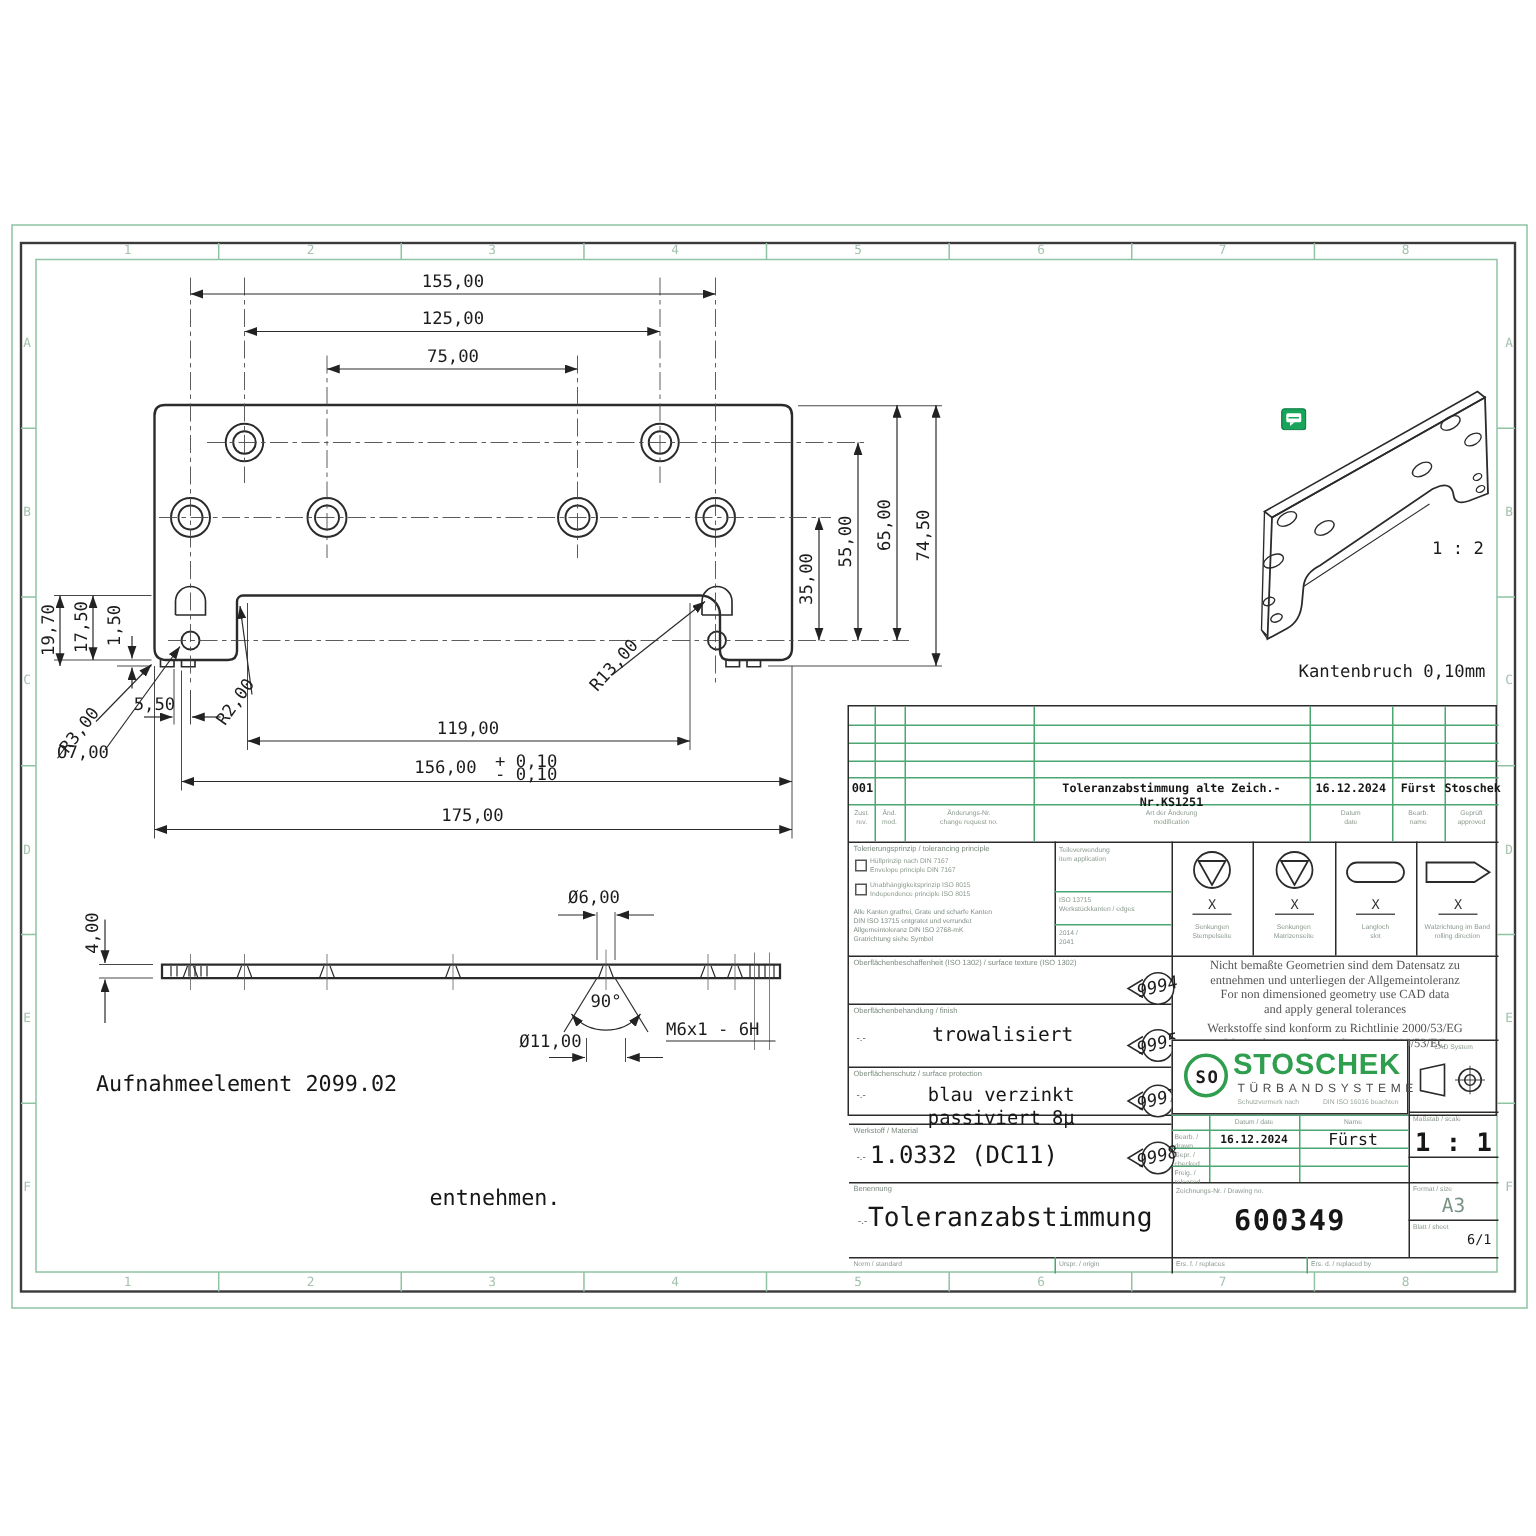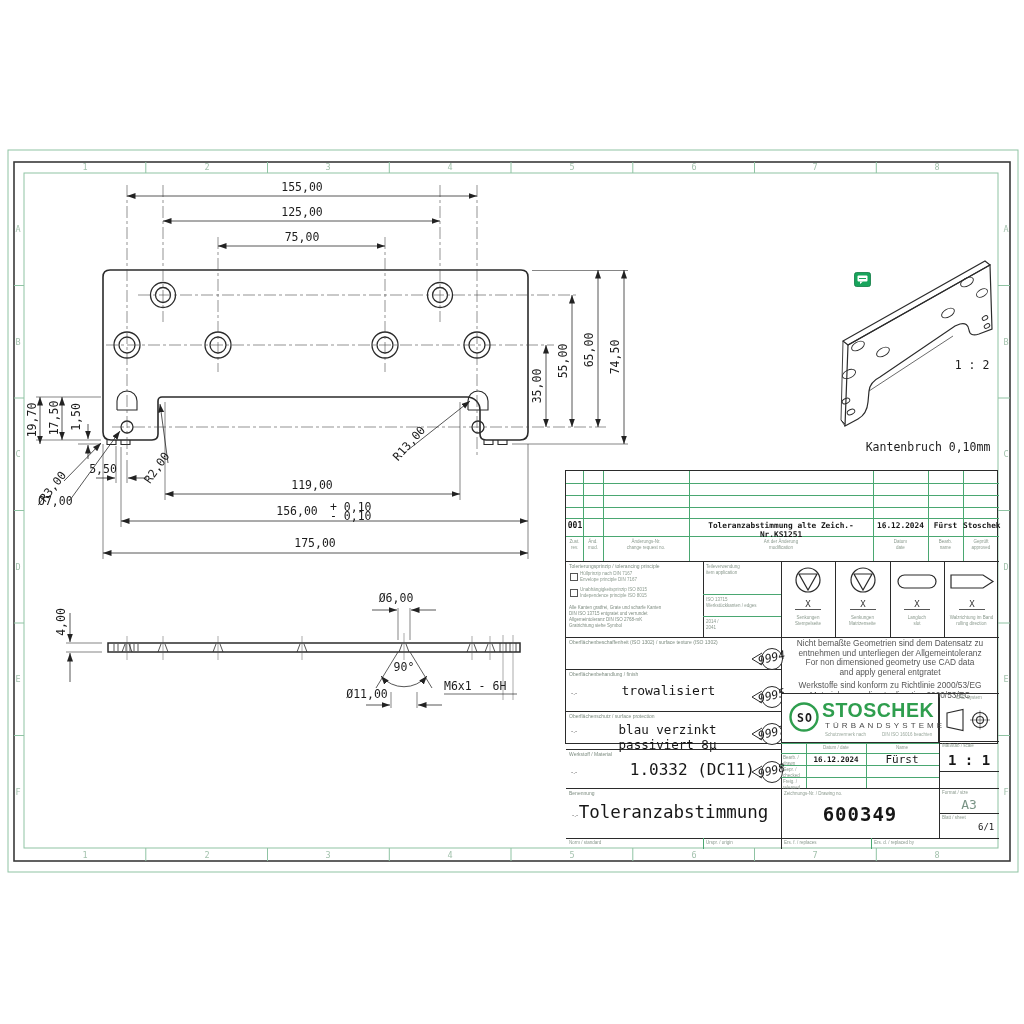--- a/index.html
+++ b/index.html
@@ -201,22 +201,24 @@
 <span class="zl" style="left:1000px;top:787px;width:12px">F</span>
 
 <svg width="17" height="15" style="position:absolute;left:854px;top:272px">
   <rect x="0.5" y="0.5" width="16" height="14" rx="2" fill="#17a45b" stroke="#0e7a42" stroke-width="0.8"></rect>
   <rect x="3.5" y="3.5" width="10" height="6" rx="1" fill="#fff"></rect>
   <path d="M6,9.5 L6,12 L9,9.5 Z" fill="#fff"></path>
   <line x1="5" y1="6.5" x2="12" y2="6.5" stroke="#17a45b" stroke-width="1"></line>
 </svg>
 
 <div class="cadtxt" style="left:64px;top:712px;font-size:14.5px;line-height:23px;">
+  <div>Aufnahmeelement 2099.02</div>
 </div>
 <div class="cadtxt cen" style="left:90px;top:788px;width:480px;font-size:14.5px;line-height:23px;">
+  <div>entnehmen.</div>
 </div>
 
 <div id="titleblock">
 
   <div class="bl" style="left:0;top:90px;width:433px;height:1.2px"></div>
   <div class="bl" style="left:0;top:166px;width:433px;height:1.2px"></div>
   <div class="bl" style="left:0;top:198px;width:215px;height:1px"></div>
   <div class="bl" style="left:0;top:240px;width:215px;height:1px"></div>
   <div class="bl" style="left:0;top:278px;width:215px;height:1px"></div>
   <div class="bl" style="left:215px;top:222px;width:218px;height:1px"></div>
@@ -375,21 +377,21 @@
     <div class="micro" style="left:3px;top:200px;width:200px">Oberflächenbehandlung / finish</div>
     <div class="micro" style="left:5px;top:218px;font-size:6.5px;color:#555">-.-</div>
     <div class="cadtxt" style="left:20px;top:212px;width:165px;text-align:center;font-size:13px">trowalisiert</div>
 
     <div class="micro" style="left:3px;top:242px;width:200px">Oberflächenschutz / surface protection</div>
     <div class="micro" style="left:5px;top:256px;font-size:6.5px;color:#555">-.-</div>
     <div class="cadtxt" style="left:14px;top:251px;width:175px;text-align:center;font-size:12.5px">blau verzinkt passiviert 8µ</div>
 
     <div class="micro" style="left:3px;top:280px;width:200px">Werkstoff / Material</div>
     <div class="micro" style="left:5px;top:297px;font-size:6.5px;color:#555">-.-</div>
-    <div class="cadtxt" style="left:14px;top:289px;width:175px;text-align:right;font-size:16px">1.0332 (DC11)</div>
+    <div class="cadtxt" style="left:14px;top:289px;width:175px;text-align:left;font-size:16px">1.0332 (DC11)</div>
   </div>
 
   <svg width="36" height="26" style="position:absolute;left:184px;top:175px" fill="none" stroke="#2b2b2b" stroke-width="1">
     <circle cx="22" cy="13" r="10.5" fill="#fff"></circle>
       <path d="M12,7 L2,13 L12,19"></path>
     <text x="22" y="15.5" text-anchor="middle" font-size="6.5" font-style="italic" stroke="none" fill="#555" transform="rotate(-14 22 13)">9994</text>
   </svg>
   <svg width="36" height="26" style="position:absolute;left:184px;top:213px" fill="none" stroke="#2b2b2b" stroke-width="1">
     <circle cx="22" cy="13" r="10.5" fill="#fff"></circle>
       <path d="M12,7 L2,13 L12,19"></path>
@@ -403,25 +405,25 @@
   <svg width="36" height="26" style="position:absolute;left:184px;top:288px" fill="none" stroke="#2b2b2b" stroke-width="1">
     <circle cx="22" cy="13" r="10.5" fill="#fff"></circle>
       <path d="M12,7 L2,13 L12,19"></path>
     <text x="22" y="15.5" text-anchor="middle" font-size="6.5" font-style="italic" stroke="none" fill="#555" transform="rotate(-14 22 13)">9998</text>
   </svg>
 
   <div class="micro" style="left:3px;top:319px">Benennung</div>
   <div class="micro" style="left:6px;top:340px;font-size:6.5px;color:#555">-.-</div>
   <div class="cadtxt" style="left:10px;top:331px;width:195px;text-align:center;font-size:17.5px">Toleranzabstimmung</div>
 
-  <div class="cen" style="position:absolute;left:217px;top:168px;width:214px;font-size:8.3px;color:#555;font-family:Liberation Sans, sans-serif;line-height:9.5px">
+  <div class="cen" style="position:absolute;left:217px;top:168px;width:214px;font-size:8.3px;color:#555;font-family:Liberation Serif, serif;line-height:9.5px">
     <div>Nicht bemaßte Geometrien sind dem Datensatz zu</div>
     <div>entnehmen und unterliegen der Allgemeintoleranz</div>
     <div>For non dimensioned geometry use CAD data</div>
-    <div>and apply general entgratet</div>
+    <div>and apply general tolerances</div>
     <div style="margin-top:4px">Werkstoffe sind konform zu Richtlinie 2000/53/EG</div>
     <div>Materials according to directive 2000/53/EC</div>
   </div>
 
   <div style="position:absolute;left:215px;top:222px;width:158px;height:50px;border:1.2px solid #2b2b2b;box-sizing:border-box;background:#fff">
     <svg width="32" height="32" style="position:absolute;left:6px;top:7px" fill="none">
       <circle cx="16" cy="16" r="13.5" stroke="#2f9e4e" stroke-width="2.4"></circle>
       <text x="9" y="21" font-size="13" fill="#2f9e4e" font-family="Liberation Sans,sans-serif" font-weight="bold">S</text>
       <text x="17" y="21" font-size="13" fill="#555" font-family="Liberation Sans,sans-serif" font-weight="bold">O</text>
     </svg>
@@ -432,21 +434,21 @@
   </div>
 
   <div class="micro2 cen" style="left:375px;top:224px;width:56px;color:#8b9a8e">CAD System</div>
   <svg width="48" height="26" style="position:absolute;left:379px;top:236px" fill="none" stroke="#2b2b2b" stroke-width="1.1">
     <path d="M2,6 L18,2.5 L18,23.5 L2,20 Z"></path>
     <circle cx="35" cy="13" r="7.5"></circle>
       <circle cx="35" cy="13" r="3.5"></circle>
     <path d="M25,13 H45 M35,3.5 V22.5" stroke-width="0.6"></path>
   </svg>
   <div class="micro2" style="left:376px;top:272px">Maßstab / scale</div>
-  <div class="cadtxt cen" style="left:373px;top:281px;width:60px;font-size:14px;font-weight:bold">1 : 1</div>
+  <div class="cadtxt cen" style="left:373px;top:281px;width:60px;font-size:17px;font-weight:bold">1 : 1</div>
 
   <div>
     <div class="micro2 cen" style="left:241px;top:274px;width:58px">Datum / date</div>
     <div class="micro2 cen" style="left:301px;top:274px;width:70px">Name</div>
     <div class="micro2" style="left:217px;top:284px;width:23px">Bearb. / drawn</div>
     <div class="cadtxt cen" style="left:241px;top:284px;width:58px;font-size:7.5px;font-weight:bold">16.12.2024</div>
     <div class="cadtxt cen" style="left:301px;top:282px;width:70px;font-size:11px">Fürst</div>
     <div class="micro2" style="left:217px;top:296px;width:30px">Gepr. / checked</div>
     <div class="micro2" style="left:217px;top:308px;width:30px">Freig. / released</div>
   </div>

